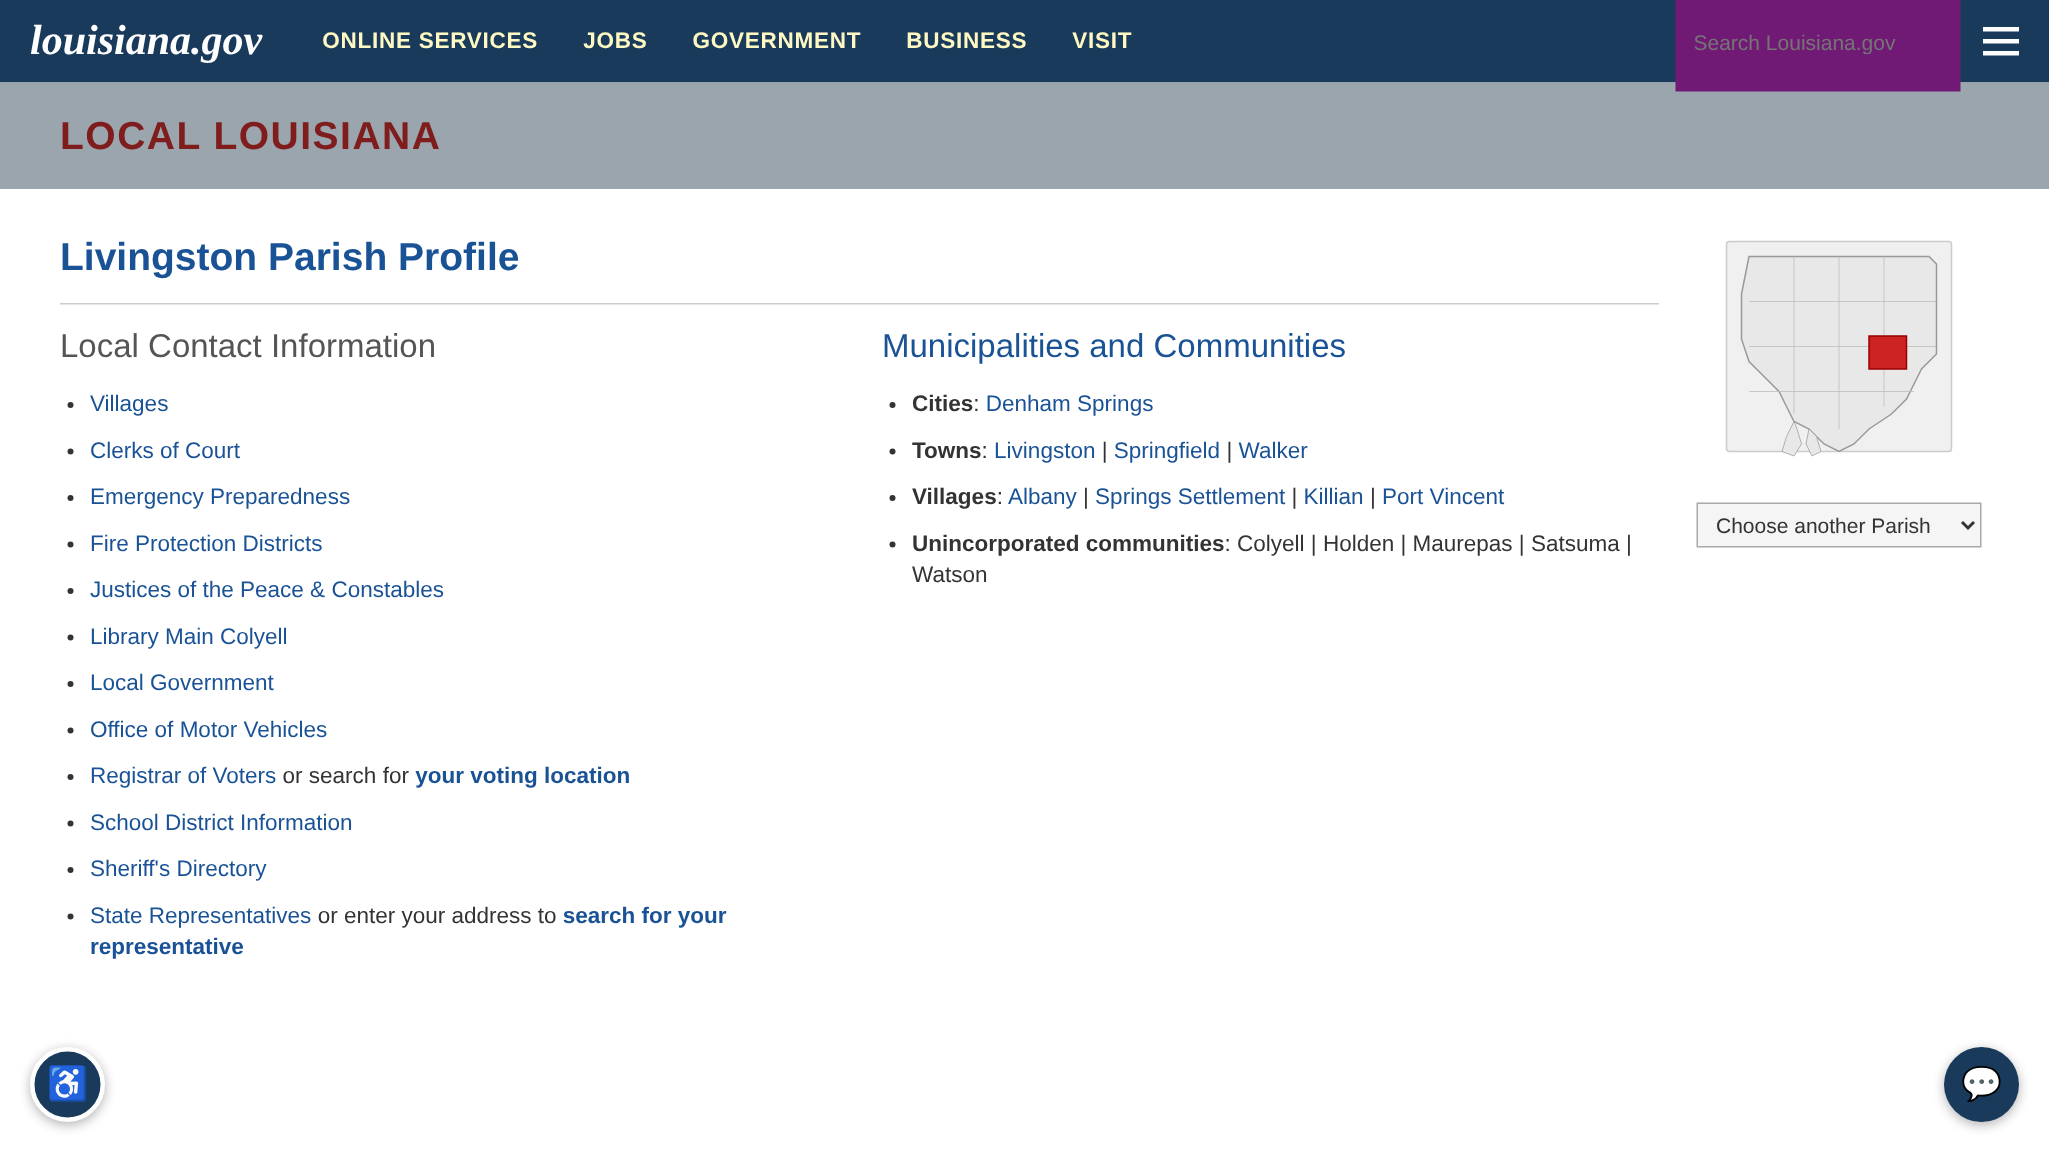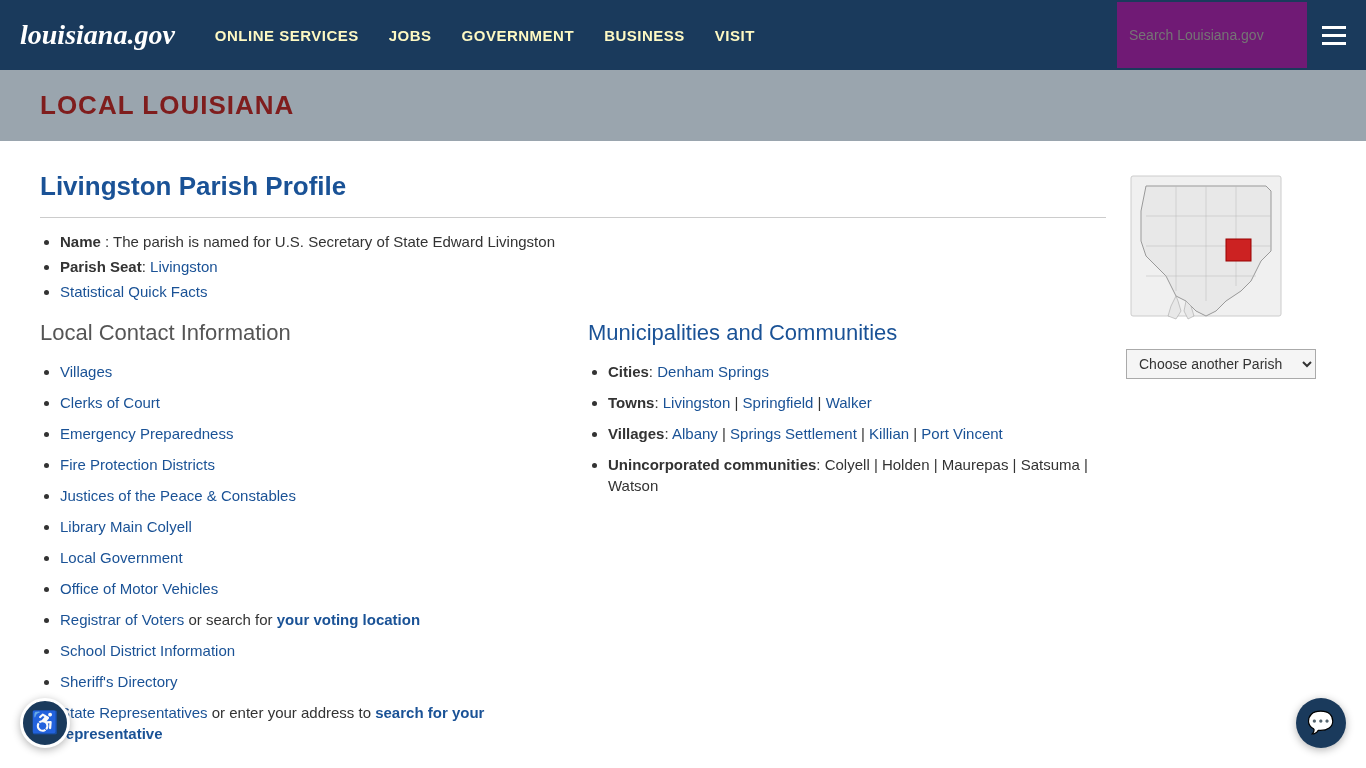--- a/index.html
+++ b/index.html
@@ -4,21 +4,21 @@
   <style>
     * { margin: 0; padding: 0; box-sizing: border-box; }
     body { font-family: Arial, sans-serif; font-size: 15px; color: #333; background: #fff; }
 
     
     header {
       background-color: #1a3a5c;
       display: flex;
       align-items: center;
       padding: 0 20px;
-      height: 70px;
+      height: 55px;
     }
     .logo {
       font-family: 'Georgia', serif;
       font-style: italic;
       color: #fff;
       font-size: 28px;
       font-weight: bold;
       margin-right: 40px;
       white-space: nowrap;
     }
@@ -82,21 +82,21 @@
       padding: 20px 40px;
       gap: 20px;
     }
     .content-left {
       flex: 1;
     }
     .content-right {
       width: 200px;
       display: flex;
       flex-direction: column;
-      align-items: flex-start;
+      align-items: center;
     }
 
     
     .parish-title {
       color: #1a5296;
       font-size: 26px;
       font-weight: bold;
       margin-bottom: 15px;
       margin-top: 10px;
     }
@@ -240,33 +240,20 @@
 <div class="page-title-bar">
   <h1>LOCAL LOUISIANA</h1>
 </div>
 
 <div class="main-content">
   <div class="content-left">
 
     <h2 class="parish-title">Livingston Parish Profile</h2>
     <hr class="divider">
 
-    <ul class="parish-info">
-      <li>
-        <strong>Name</strong>
-        <span>: The parish is named for U.S. Secretary of State Edward Livingston</span>
-      </li>
-      <li>
-        <strong>Parish Seat</strong>:
-        <a href="#">Livingston</a>
-      </li>
-      <li>
-        <a href="#">Statistical Quick Facts</a>
-      </li>
-    </ul>
 
     <div class="two-col">
 
       <div class="col">
         <h3 class="col-title">Local Contact Information</h3>
         <ul class="contact-list">
           <li><a href="#">Villages</a></li>
           <li><a href="#">Clerks of Court</a></li>
           <li><a href="#">Emergency Preparedness</a></li>
           <li><a href="#">Fire Protection Districts</a></li>

